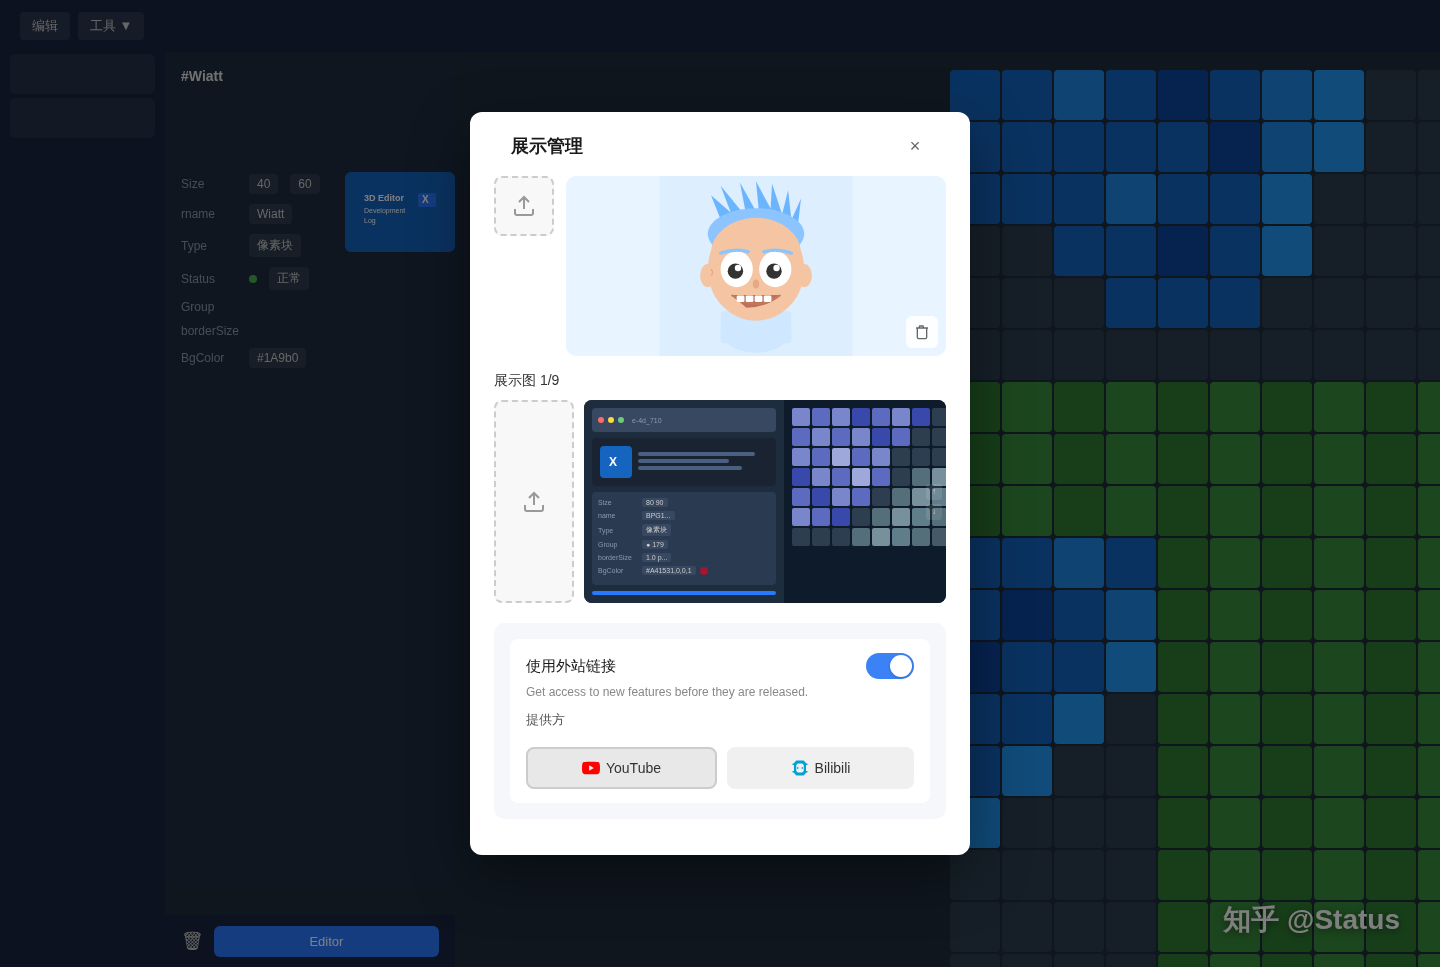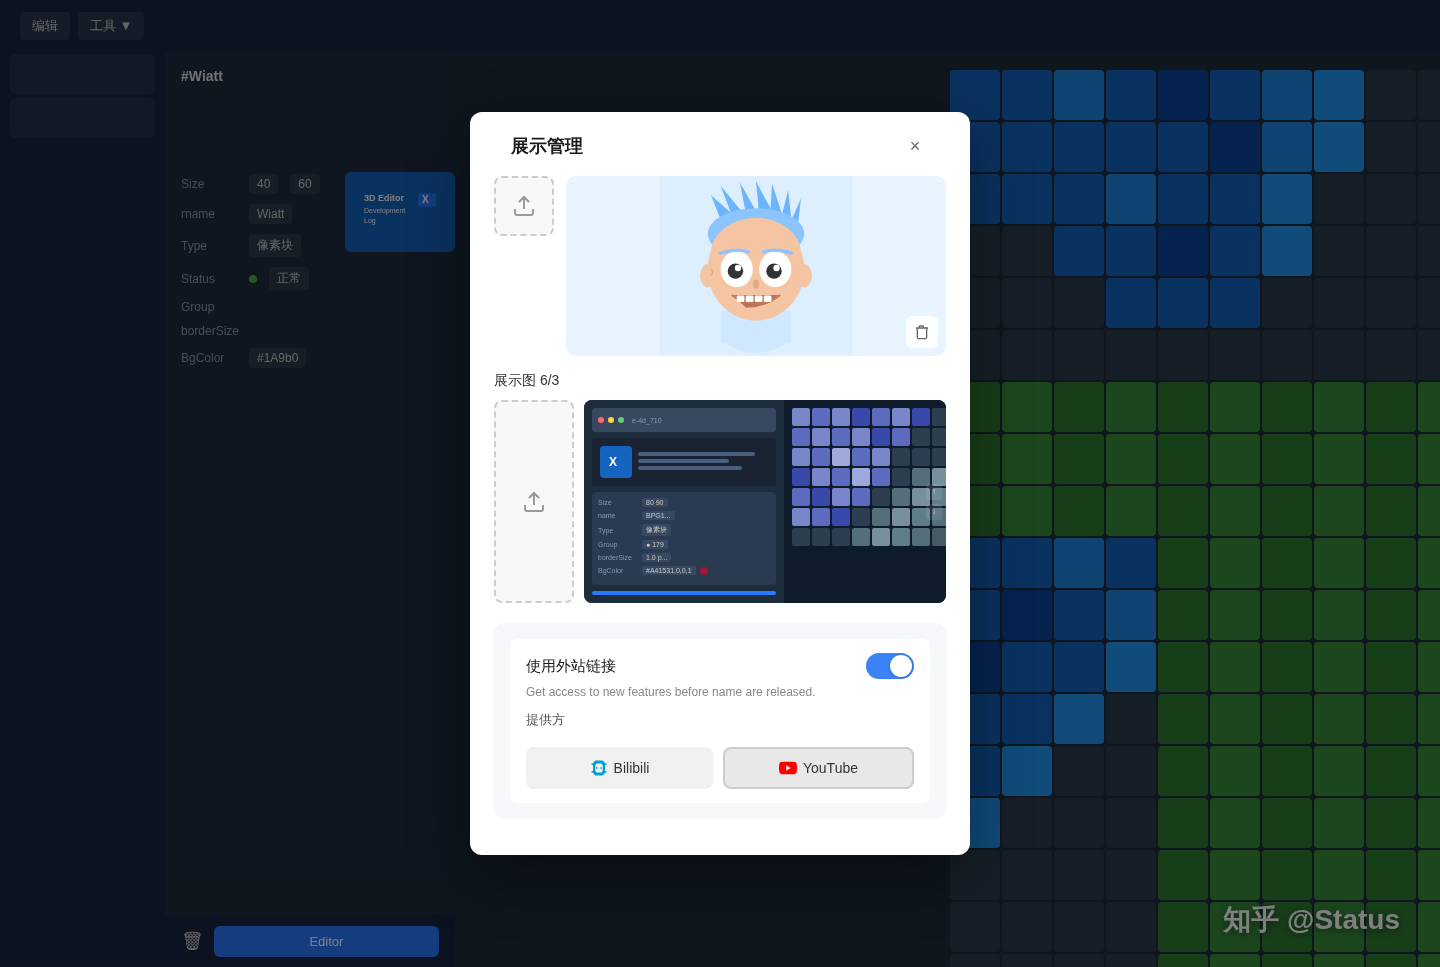--- a/index.html
+++ b/index.html
@@ -927,21 +927,21 @@
           <button class="image-delete-btn">
             <svg width="16" height="16" viewBox="0 0 24 24" fill="none" stroke="#666" stroke-width="2">
               <polyline points="3 6 5 6 21 6"></polyline>
               <path d="M19 6v14a2 2 0 01-2 2H7a2 2 0 01-2-2V6m3 0V4a1 1 0 011-1h4a1 1 0 011 1v2"></path>
             </svg>
           </button>
         </div>
       </div>
 
       <div class="screenshots-section">
-        <div class="section-label">展示图 6/3</div>
+        <div class="section-label">展示图 1/9</div>
         <div class="screenshots-row">
           <div class="screenshot-upload">
             <svg width="24" height="24" viewBox="0 0 24 24" fill="none" stroke="#999" stroke-width="2">
               <path d="M21 15v4a2 2 0 01-2 2H5a2 2 0 01-2-2v-4"></path>
               <polyline points="17 8 12 3 7 8"></polyline>
               <line x1="12" y1="3" x2="12" y2="15"></line>
             </svg>
           </div>
 
           <div class="screenshots-preview">
@@ -1068,36 +1068,36 @@
       </div>
 
       <div class="embed-section">
         <div class="embed-option">
           <div class="embed-row">
             <span class="embed-label">使用外站链接</span>
             <div class="toggle-switch">
               <div class="toggle-knob"></div>
             </div>
           </div>
-          <div class="embed-desc">Get access to new features before name are released.</div>
+          <div class="embed-desc">Get access to new features before they are released.</div>
           <div class="provider-label">提供方</div>
           <div class="provider-buttons">
+            <button class="provider-btn youtube">
+              <svg width="18" height="18" viewBox="0 0 24 24">
+                <path d="M23.498 6.186a3.016 3.016 0 00-2.122-2.136C19.505 3.545 12 3.545 12 3.545s-7.505 0-9.377.505A3.017 3.017 0 00.502 6.186C0 8.07 0 12 0 12s0 3.93.502 5.814a3.016 3.016 0 002.122 2.136c1.871.505 9.376.505 9.376.505s7.505 0 9.377-.505a3.015 3.015 0 002.122-2.136C24 15.93 24 12 24 12s0-3.93-.502-5.814zM9.545 15.568V8.432L15.818 12l-6.273 3.568z" fill="#ff0000"></path>
+              </svg>
+              <span>YouTube</span>
+            </button>
             <button class="provider-btn bilibili">
               <svg width="18" height="18" viewBox="0 0 24 24">
                 <rect width="24" height="24" fill="none"></rect>
                 <path d="M7.172 2L4 5.172V6H2v2h2v8H2v2h2v.828L7.172 22h9.656L20 18.828V18h2v-2h-2V8h2V6h-2v-.828L16.828 2H7.172zM9 6h6l2 2v8l-2 2H9l-2-2V8l2-2zm-1 5v2h2v-2H8zm6 0v2h2v-2h-2z" fill="#00a1d6"></path>
               </svg>
               <span>Bilibili</span>
             </button>
-            <button class="provider-btn youtube">
-              <svg width="18" height="18" viewBox="0 0 24 24">
-                <path d="M23.498 6.186a3.016 3.016 0 00-2.122-2.136C19.505 3.545 12 3.545 12 3.545s-7.505 0-9.377.505A3.017 3.017 0 00.502 6.186C0 8.07 0 12 0 12s0 3.93.502 5.814a3.016 3.016 0 002.122 2.136c1.871.505 9.376.505 9.376.505s7.505 0 9.377-.505a3.015 3.015 0 002.122-2.136C24 15.93 24 12 24 12s0-3.93-.502-5.814zM9.545 15.568V8.432L15.818 12l-6.273 3.568z" fill="#ff0000"></path>
-              </svg>
-              <span>YouTube</span>
-            </button>
           </div>
         </div>
       </div>
     </div>
 
   </div>
 </div>
 
 <div class="watermark">知乎 @Status</div>
 

